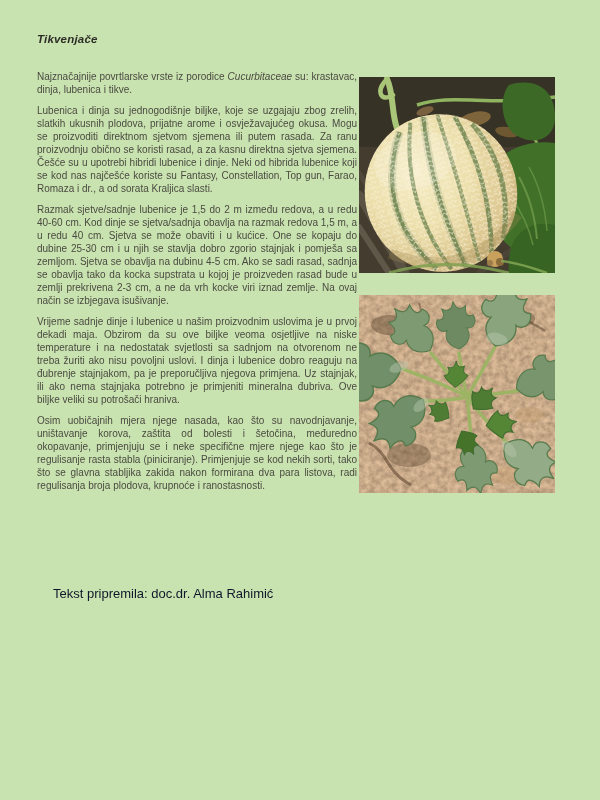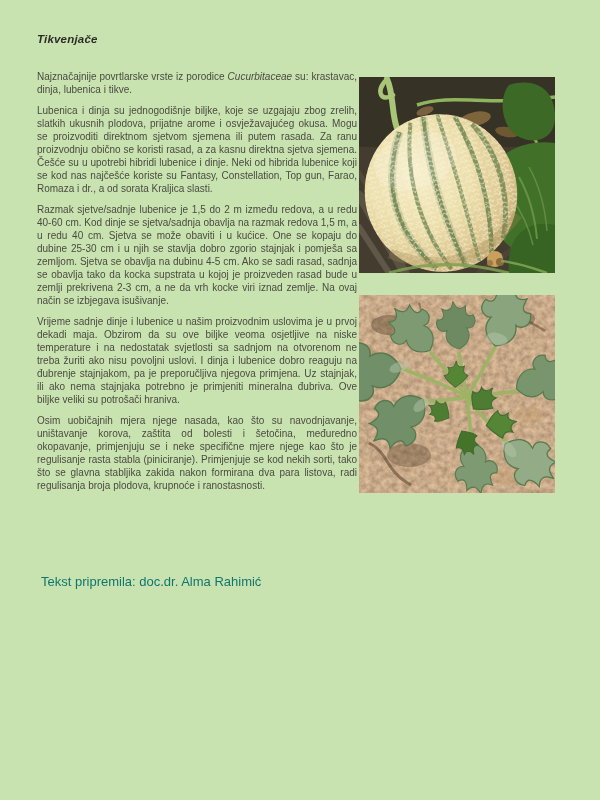--- a/index.html
+++ b/index.html
@@ -26,21 +26,21 @@
     text-align:justify;
     color:#4a4a41;
   }
   .latin{font-style:italic;}
   figure{margin:0;padding:0;position:absolute;left:359px;overflow:hidden;}
   .photo-1{top:77px;width:196px;height:196px;}
   .photo-2{top:295px;width:196px;height:198px;}
   figure svg{display:block;width:100%;height:100%;}
   .credit{
     position:absolute;left:37px;top:570px;
-    font-size:13px;color:#0f766e;margin:4px;
+    font-size:13px;color:#0f172a;margin:16px;
   }
 </style>
 </head>
 <body>
 
 <main class="page">
 
   <h1 class="title">Tikvenjače</h1>
 
   <div class="text-col">

